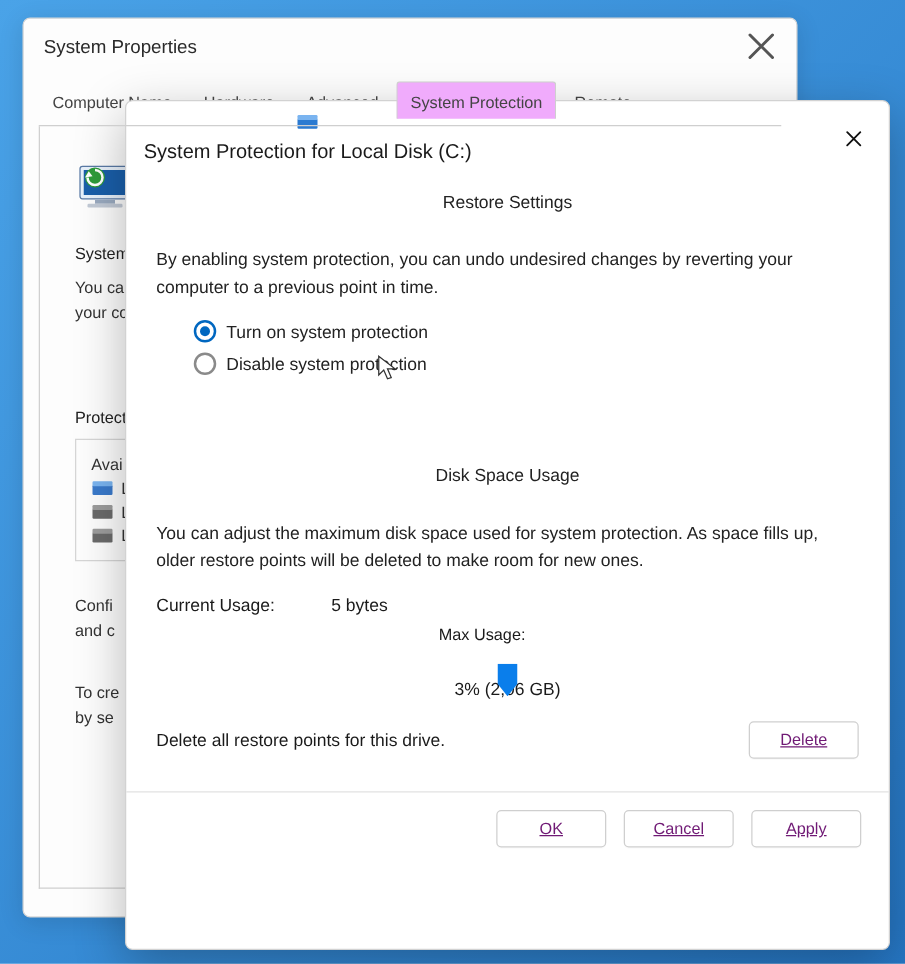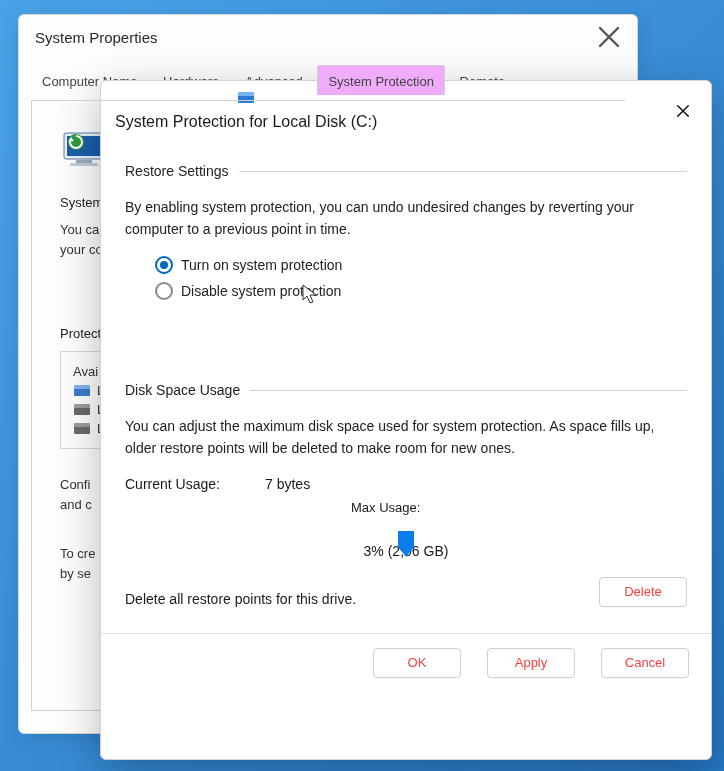--- a/index.html
+++ b/index.html
@@ -59,21 +59,21 @@
     }
     .dlg-titlebar { display:flex; align-items:center; justify-content:space-between; padding:10px 14px 8px 14px; }
     .dlg-title-wrap { display:flex; align-items:center; gap:8px;flex-direction:column; }
     .app-small-icon { width:18px; height:14px; }
     .dlg-title { font-size:16px; color:#1a1a1a; }
     .dlg-close { width:28px; height:28px; display:flex; align-items:center; justify-content:center; color:#222; }
     .dlg-close svg { width:14px; height:14px; }
 
     .dlg-body { padding:6px 24px 14px 24px; }
 
-    .fieldset-label { display:flex; align-items:center; gap:10px; margin:18px 0 10px; }
+    .fieldset-label { display:flex; align-items:center; gap:10px; margin:8px 0 10px;flex-direction:column; }
     .fieldset-label .lbl { font-size:14px; color:#222; white-space:nowrap; }
     .fieldset-label .line { flex:1; height:1px; background:#d3d3d3; }
 
     .desc { font-size:14px; color:#222; line-height:1.55; margin:18px 0 16px; }
 
     .radio-group { padding-left:30px; position:relative; }
     .radio-row { display:flex; align-items:center; gap:8px; margin:8px 0; font-size:14px; color:#222; }
     .radio-outer { width:18px; height:18px; border:2px solid #8a8a8a; border-radius:50%; display:flex; align-items:center; justify-content:center; flex-shrink:0; }
     .radio-outer.sel { border-color:#0067c0; }
     .radio-dot { width:8px; height:8px; background:#0067c0; border-radius:50%; }
@@ -82,25 +82,25 @@
 
     .usage-row { display:flex; align-items:center; gap:30px; font-size:14px; margin:12px 0 8px; }
     .usage-label { width:110px; }
     .slider-row { display:flex; align-items:center; gap:20px; margin:8px 0;flex-direction:column; }
     .slider-wrap { flex:1; position:relative; height:22px; }
     .slider-track { position:absolute; left:0; right:0; top:50%; height:4px; background:#dedede; border-radius:2px; transform:translateY(-50%); }
     .slider-thumb { position:absolute; top:-4px; left:3%; transform:translateX(-50%); width:16px; height:26px; }
     .slider-thumb svg { width:16px; height:26px; display:block; }
     .slider-readout { text-align:center; font-size:14px; margin:8px 0 18px; }
 
-    .delete-row { display:flex; align-items:flex-end; justify-content:space-between; margin-top:6px; padding-left:0; }
-
-    .btn { min-width:88px; height:30px; padding:0 16px; background:#fff; border:1px solid #cfcfcf; border-radius:4px; font-size:13px; color:#ef4444; display:inline-flex; align-items:center; justify-content:center; box-shadow:0 1px 0 rgba(0,0,0,.02); }
+    .delete-row { display:flex; align-items:center; justify-content:space-between; margin-top:6px; padding-left:0; }
+
+    .btn { min-width:88px; height:30px; padding:0 16px; background:#fff; border:1px solid #cfcfcf; border-radius:4px; font-size:13px; color:#701a75; display:inline-flex; align-items:center; justify-content:center; box-shadow:0 1px 0 rgba(0,0,0,.02);text-decoration:underline; }
     .btn + .btn { margin-left:6px; }
-    .dlg-footer { display:flex; justify-content:flex-end; gap:20px; padding:14px 22px 18px; }
+    .dlg-footer { display:flex; justify-content:flex-end; gap:8px; padding:14px 22px 18px; }
     .divider { height:1px; background:#e2e2e2; margin:12px 0 0; }
 
   </style>
 </head>
 <body>
 
 <div class="back-window">
   <div class="bw-titlebar">
     <div class="bw-title">System Properties</div>
     <div class="bw-close">
@@ -226,21 +226,21 @@
 
     <div class="fieldset-label">
       <span class="lbl">Disk Space Usage</span>
       <span class="line"></span>
     </div>
 
     <div class="desc">You can adjust the maximum disk space used for system protection. As space fills up, older restore points will be deleted to make room for new ones.</div>
 
     <div class="usage-row">
       <span class="usage-label">Current Usage:</span>
-      <span>7 bytes</span>
+      <span>5 bytes</span>
     </div>
 
     <div class="slider-row">
       <span class="usage-label">Max Usage:</span>
       <div class="slider-wrap">
         <div class="slider-track"></div>
         <div class="slider-thumb" style="left: 3%;">
           <svg viewBox="0 0 16 26">
               <path d="M0 0 H16 V16 L8 26 L0 16 Z" fill="#0a7eeb"></path>
             </svg>
@@ -252,16 +252,16 @@
 
     <div class="delete-row">
       <span style="font-size:14px">Delete all restore points for this drive.</span>
       <span class="btn">Delete</span>
     </div>
   </div>
 
   <div class="divider"></div>
   <div class="dlg-footer">
     <span class="btn">OK</span>
+    <span class="btn">Cancel</span>
     <span class="btn">Apply</span>
-    <span class="btn">Cancel</span>
   </div>
 </div>
 
 </body></html>

